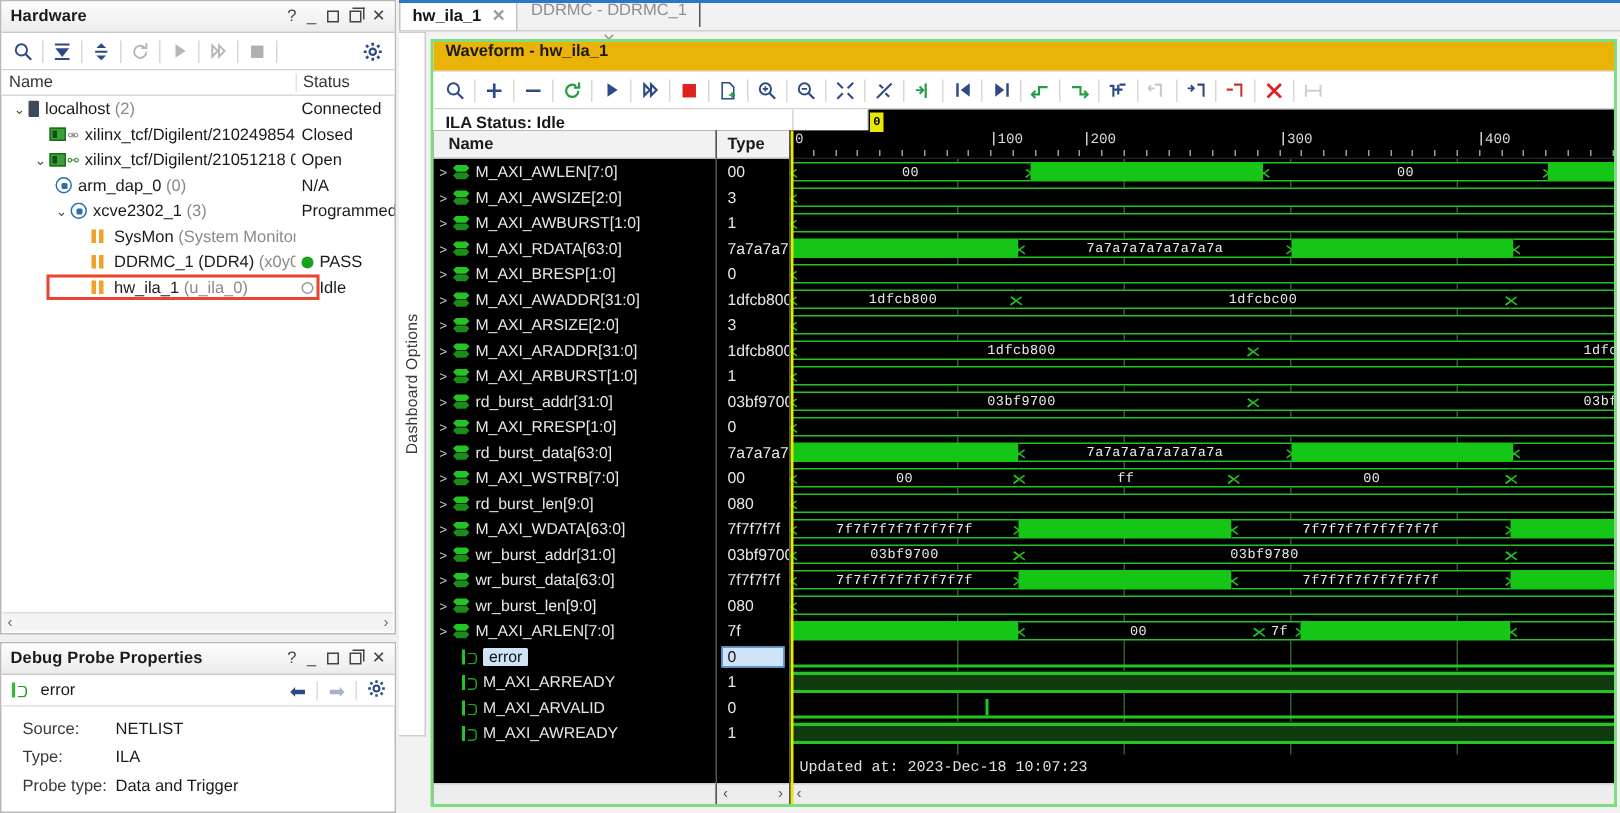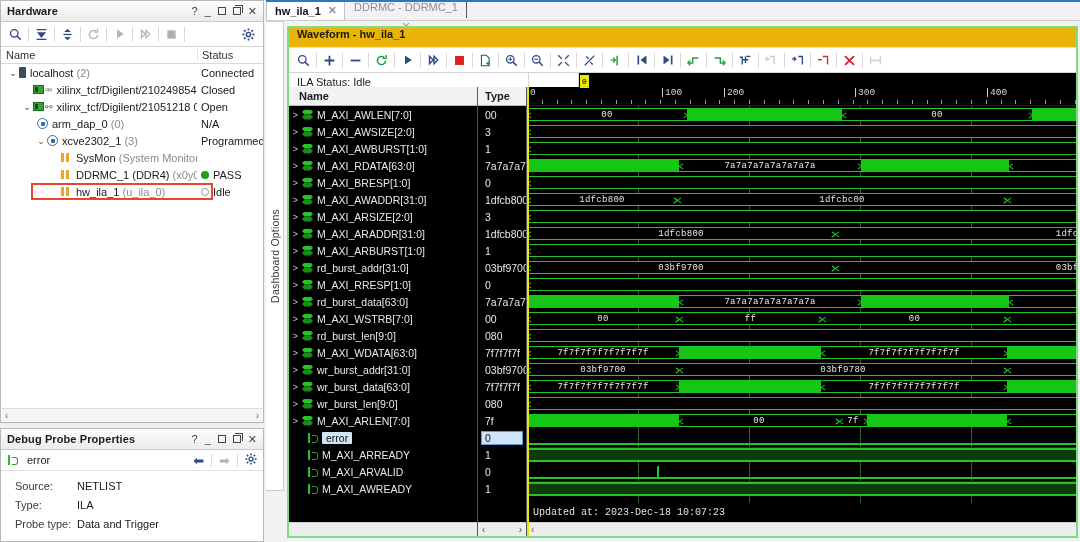--- a/index.html
+++ b/index.html
@@ -90,21 +90,21 @@
                display:flex; align-items:center; justify-content:center; }
   #dashstrip span { writing-mode:vertical-rl; transform:rotate(180deg); font-size:10.5px;
                     color:#3a3a3a; letter-spacing:.2px; white-space:nowrap; }
 
   
   #wf { position:absolute; left:21px; top:26px; width:791px; height:512px;
         border:2px solid #7fdc7f; background:#ffffff; }
   #wf-title { height:20px; display:flex; align-items:flex-start; padding:0 8px;
               background:#eab308; border-bottom:1px solid #e2e2e2; }
   #wf-title .ttl { font-weight:bold; font-size:11px; }
-  #statusline { display:flex; height:19px; background:#fff; }
+  #statusline { display:flex; height:19px; background:#fff;font-weight:bold; }
   #statusline .blk { width:240px; border-bottom:1px solid #d6d6d6; border-right:1px solid #d6d6d6;
                      display:flex; align-items:center; padding:0 8px; font-size:11px; }
   #statusline .blk2 { width:50px; border-bottom:1px solid #d6d6d6; border-right:1px solid #d6d6d6; }
   #statusline .blkw { flex:1; background:#000; position:relative; }
 
   #grid { position:absolute; left:0; top:59px; right:0; bottom:0; display:flex; }
 
   
   #namecol { width:189px; background:#000; position:relative; border-right:1px solid #555; }
   #valcol  { width:49px;  background:#000; position:relative; border-right:1px solid #555; }

